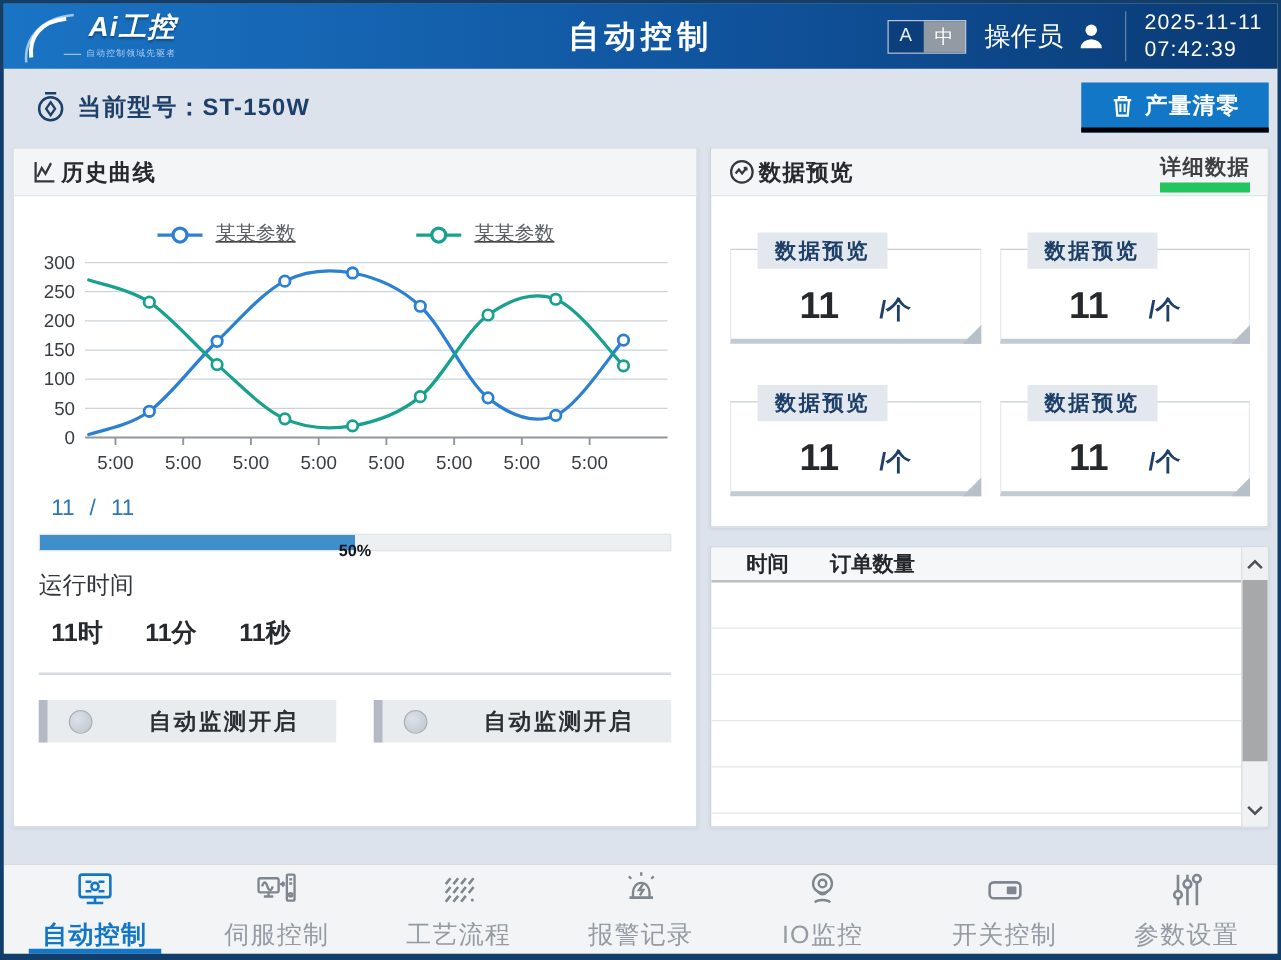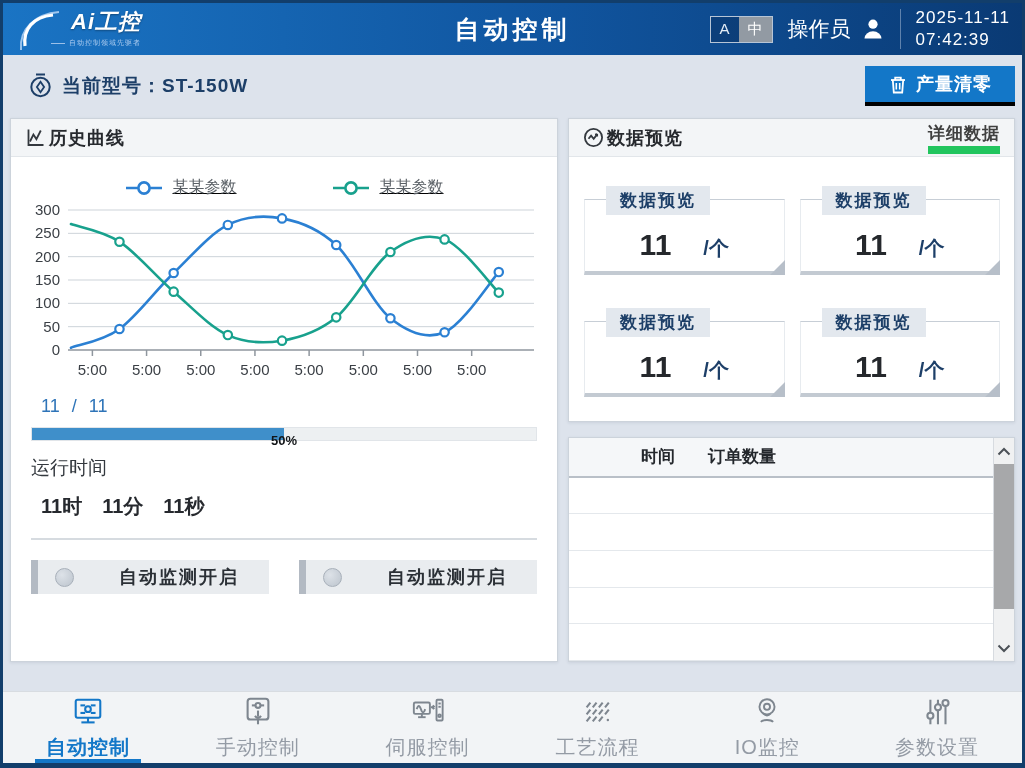--- a/index.html
+++ b/index.html
@@ -55,21 +55,21 @@
   .chart-svg text { font:15px "Liberation Sans","DejaVu Sans",sans-serif; fill:#3a3f45; }
 
   
   .order-section { padding:0 20px; }
   .section-title { font-size:19px; color:#33383e; margin-top:14px; }
   .order-count { margin:10px 0 10px 10px; font-size:18px; color:#2e74b8; display:flex; gap:12px; }
   .progress-track { position:relative; height:14px; background:#edf0f2; border:1px solid #e1e5e9; }
   .progress-fill { height:100%; background:#3f8fca; }
   .progress-label { position:absolute; left:50%; top:0; transform:translateX(-50%); line-height:25px;
                     font-size:13px; font-weight:bold; color:#121518; }
-  .runtime-values { display:flex; gap:20px; margin:12px 0 0 10px; font-size:20px; font-weight:bold; color:#26292e; }
+  .runtime-values { display:flex; gap:34px; margin:12px 0 0 10px; font-size:20px; font-weight:bold; color:#26292e; }
   .section-divider { margin:18px 0 20px; border-top:2px solid #d6dbe0; }
   .toggle-row { display:flex; gap:30px; }
   .toggle-btn { width:238px; height:34px; background:#e9ecef; border:none; border-left:7px solid #b3bac3;
                 display:flex; align-items:center; cursor:pointer; font-family:inherit; }
   .toggle-dot { width:19px; height:19px; border-radius:50%; margin-left:17px;
                 background:radial-gradient(circle at 35% 35%, #dde2e8, #bcc4cd); border:1px solid #a8b0ba; }
   .toggle-label { margin-left:45px; font-size:18px; font-weight:bold; color:#2b3036; letter-spacing:2px; }
 
   
   .preview-panel { left:568px; top:118px; width:447px; height:304px; }
@@ -82,21 +82,21 @@
               font-size:17px; font-weight:600; padding:3px 14px; letter-spacing:2px; }
   .card-value-row { display:flex; align-items:baseline; justify-content:center; gap:32px; margin-top:28px; }
   .card-value { font-size:30px; font-weight:bold; color:#25282c; }
   .card-unit { font-size:20px; font-weight:bold; color:#1d3f68; }
   .card-fold { position:absolute; right:-1px; bottom:-4px; width:0; height:0; border-style:solid;
                border-width:0 0 15px 15px; border-color:transparent transparent #b7bfc9 transparent; }
 
   
   .alarm-panel { left:568px; top:437px; width:447px; height:225px; display:flex; }
   .alarm-main { flex:1; display:flex; flex-direction:column; overflow:hidden; }
-  .alarm-head { height:40px; background:#f5f7f9; border-bottom:2px solid #b9c0c8; display:flex; align-items:center;padding-left:44px; }
+  .alarm-head { height:28px; background:#f5f7f9; border-bottom:2px solid #b9c0c8; display:flex; align-items:center; }
   .alarm-col-time { width:95px; padding-left:28px; font-size:17px; font-weight:bold; color:#23272c; }
   .alarm-col-desc { font-size:17px; font-weight:bold; color:#23272c; }
   .alarm-row { height:37px; border-bottom:1px solid #e4e8ec; }
   .alarm-scrollbar { width:21px; background:#f0f1f2; border-left:1px solid #d7dbe0; display:flex;
                      flex-direction:column; align-items:center; }
   .sb-btn { width:100%; height:26px; display:flex; align-items:center; justify-content:center;
             background:#f0f1f2; border:none; cursor:pointer; }
   .sb-thumb { width:100%; height:145px; background:#a7a8aa; cursor:grab; }
   .sb-spacer { flex:1; }
 
@@ -372,34 +372,20 @@
             <line x1="21" y1="19" x2="26" y2="19"></line>
           <line x1="18" y1="24" x2="18" y2="29"></line>
             <line x1="11" y1="29" x2="25" y2="29"></line>
         </svg>
       </span>
       <span class="nav-label">自动控制</span>
       <span class="nav-underline"></span>
     </button>
     <button class="nav-item">
       <span class="nav-icon">
-        <svg width="36" height="34" viewBox="0 0 36 36" stroke="currentColor" stroke-width="2.2" fill="none">
-          <rect x="7" y="4" width="22" height="22" rx="3"></rect>
-          <line x1="11.5" y1="11" x2="24.5" y2="11"></line>
-          <circle cx="18" cy="11" r="2.6" fill="#f2f4f6"></circle>
-          <line x1="18" y1="16.5" x2="18" y2="23"></line>
-          <path d="M14.8 22 q3.2 4.5 6.4 0"></path>
-          <line x1="18" y1="26" x2="18" y2="31"></line>
-        </svg>
-      </span>
-      <span class="nav-label">手动控制</span>
-
-    </button>
-    <button class="nav-item">
-      <span class="nav-icon">
         <svg width="36" height="34" viewBox="0 0 36 36" stroke="currentColor" stroke-width="2" fill="none">
           <rect x="3" y="8" width="17" height="12" rx="1.5"></rect>
           <path d="M6 15 c1.5 -4.5 3 -4.5 4.5 0 c1.5 4.5 3 4.5 4.5 0"></path>
           <line x1="11.5" y1="20" x2="11.5" y2="23.5"></line>
             <line x1="7.5" y1="23.5" x2="15.5" y2="23.5"></line>
           <path d="M21 13 h4 M25 13 l-2 -2 M25 13 l-2 2"></path>
           <rect x="27" y="5" width="6.5" height="22" rx="1"></rect>
           <line x1="29" y1="9" x2="31.5" y2="9"></line>
             <line x1="29" y1="12.5" x2="31.5" y2="12.5"></line>
           <circle cx="30.2" cy="22" r="1.4"></circle>
@@ -416,27 +402,49 @@
           <path d="M7 28 l4 -5 M13.5 28 l4 -5 M20 28 l4 -5"></path>
           <circle cx="29.5" cy="26.5" r="1.3" fill="currentColor" stroke="none"></circle>
         </svg>
       </span>
       <span class="nav-label">工艺流程</span>
 
     </button>
     <button class="nav-item">
       <span class="nav-icon">
         <svg width="36" height="34" viewBox="0 0 36 36" stroke="currentColor" stroke-width="2" fill="none">
+          <path d="M11 24 v-4 a7 8 0 0 1 14 0 v4"></path>
+          <line x1="8" y1="24.5" x2="28" y2="24.5" stroke-width="2.4"></line>
+          <path d="M19.5 13 l-3.4 5 h3.6 l-2.8 4.6"></path>
+          <path d="M18 6 v-3 M9.5 8.5 l-2 -2 M26.5 8.5 l2 -2"></path>
+        </svg>
+      </span>
+      <span class="nav-label">报警记录</span>
+
+    </button>
+    <button class="nav-item">
+      <span class="nav-icon">
+        <svg width="36" height="34" viewBox="0 0 36 36" stroke="currentColor" stroke-width="2" fill="none">
           <circle cx="18" cy="12.5" r="8"></circle>
           <circle cx="18" cy="12.5" r="3.2"></circle>
           <path d="M14 19.5 q4 4.5 8 0"></path>
           <path d="M11.5 28.5 a7 3.2 0 0 1 13 0"></path>
         </svg>
       </span>
       <span class="nav-label">IO监控</span>
+
+    </button>
+    <button class="nav-item">
+      <span class="nav-icon">
+        <svg width="36" height="34" viewBox="0 0 36 36" stroke="currentColor" stroke-width="2.2" fill="none">
+          <rect x="5" y="11.5" width="26" height="13.5" rx="3.5"></rect>
+          <rect x="19.5" y="15" width="8.2" height="6.6" rx="1" fill="currentColor" stroke="none"></rect>
+        </svg>
+      </span>
+      <span class="nav-label">开关控制</span>
 
     </button>
     <button class="nav-item">
       <span class="nav-icon">
         <svg width="36" height="34" viewBox="0 0 36 36" stroke="currentColor" stroke-width="2.2" fill="none">
           <line x1="11" y1="5" x2="11" y2="31"></line>
           <line x1="19" y1="5" x2="19" y2="31"></line>
           <line x1="27" y1="5" x2="27" y2="31"></line>
           <circle cx="11" cy="22" r="3.2" fill="#f2f4f6"></circle>
           <circle cx="19" cy="13" r="3.2" fill="#f2f4f6"></circle>

